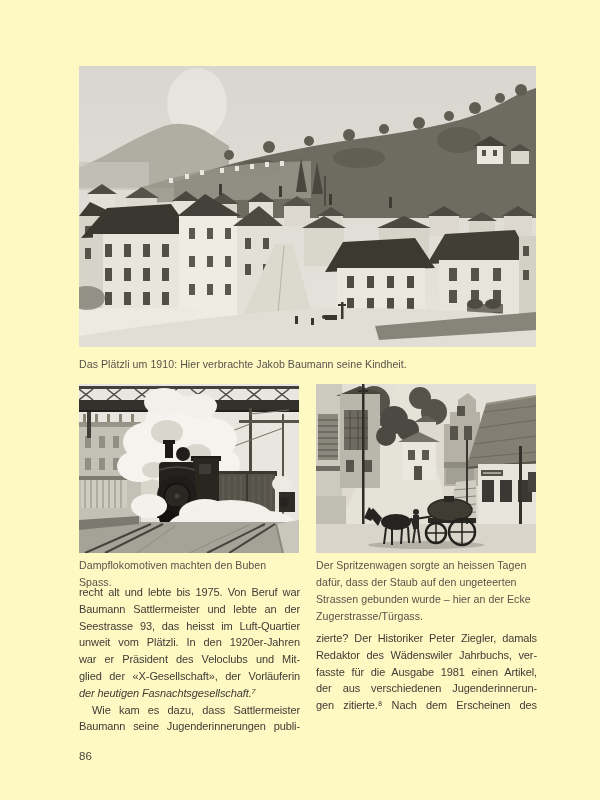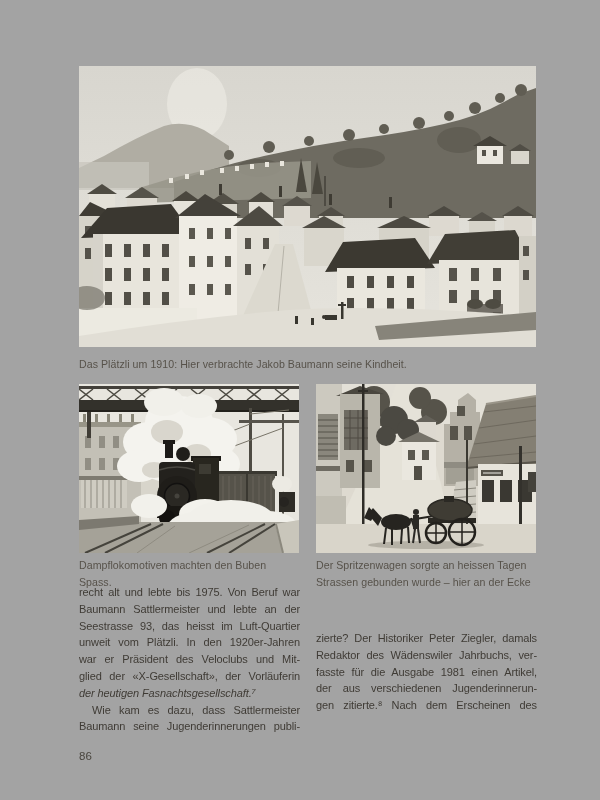--- a/index.html
+++ b/index.html
@@ -1,17 +1,17 @@
 <!DOCTYPE html>
 <html><head>
 <meta charset="utf-8">
 <style>
   html,body{margin:0;padding:0;background:#ffffff;}
   .page{
-    position:relative;width:600px;height:800px;background:#a3a3a3;
+    position:relative;width:600px;height:800px;background:#fef9c3;
     font-family:"Liberation Sans","DejaVu Sans",sans-serif;overflow:hidden;
     color:#403c36;
   }
   .photo{position:absolute;overflow:hidden;background:#dcdad3;}
   .photo svg{display:block;width:100%;height:100%;}
   #photo-main{left:79px;top:66px;width:457px;height:281px;}
   #photo-loco{left:79px;top:384px;width:220px;height:169px;}
   #photo-wagen{left:316px;top:384px;width:220px;height:169px;}
   .caption{
     position:absolute;font-size:10.6px;line-height:16.9px;color:#57524a;
@@ -503,21 +503,23 @@
           <line x1="146" y1="135" x2="146" y2="161"></line>
             <line x1="133" y1="148" x2="159" y2="148"></line>
           <line x1="120" y1="139" x2="120" y2="159"></line>
             <line x1="110" y1="149" x2="130" y2="149"></line>
         </g>
       </g>
     </svg>
   </div>
   <div class="caption" id="caption-wagen">
     <div>Der Spritzenwagen sorgte an heissen Tagen</div>
+    <div>dafür, dass der Staub auf den ungeteerten</div>
     <div>Strassen gebunden wurde – hier an der Ecke</div>
+    <div>Zugerstrasse/Türgass.</div>
   </div>
 
   <div class="col" id="col-left">
     <div class="bline">recht alt und lebte bis 1975. Von Beruf war</div>
     <div class="bline">Baumann Sattlermeister und lebte an der</div>
     <div class="bline">Seestrasse 93, das heisst im Luft-Quartier</div>
     <div class="bline">unweit vom Plätzli. In den 1920er-Jahren</div>
     <div class="bline">war er Präsident des Veloclubs und Mit-</div>
     <div class="bline">glied der «X-Gesellschaft», der Vorläuferin</div>
     <div class="bline endpar">der heutigen Fasnachtsgesellschaft.⁷</div>

